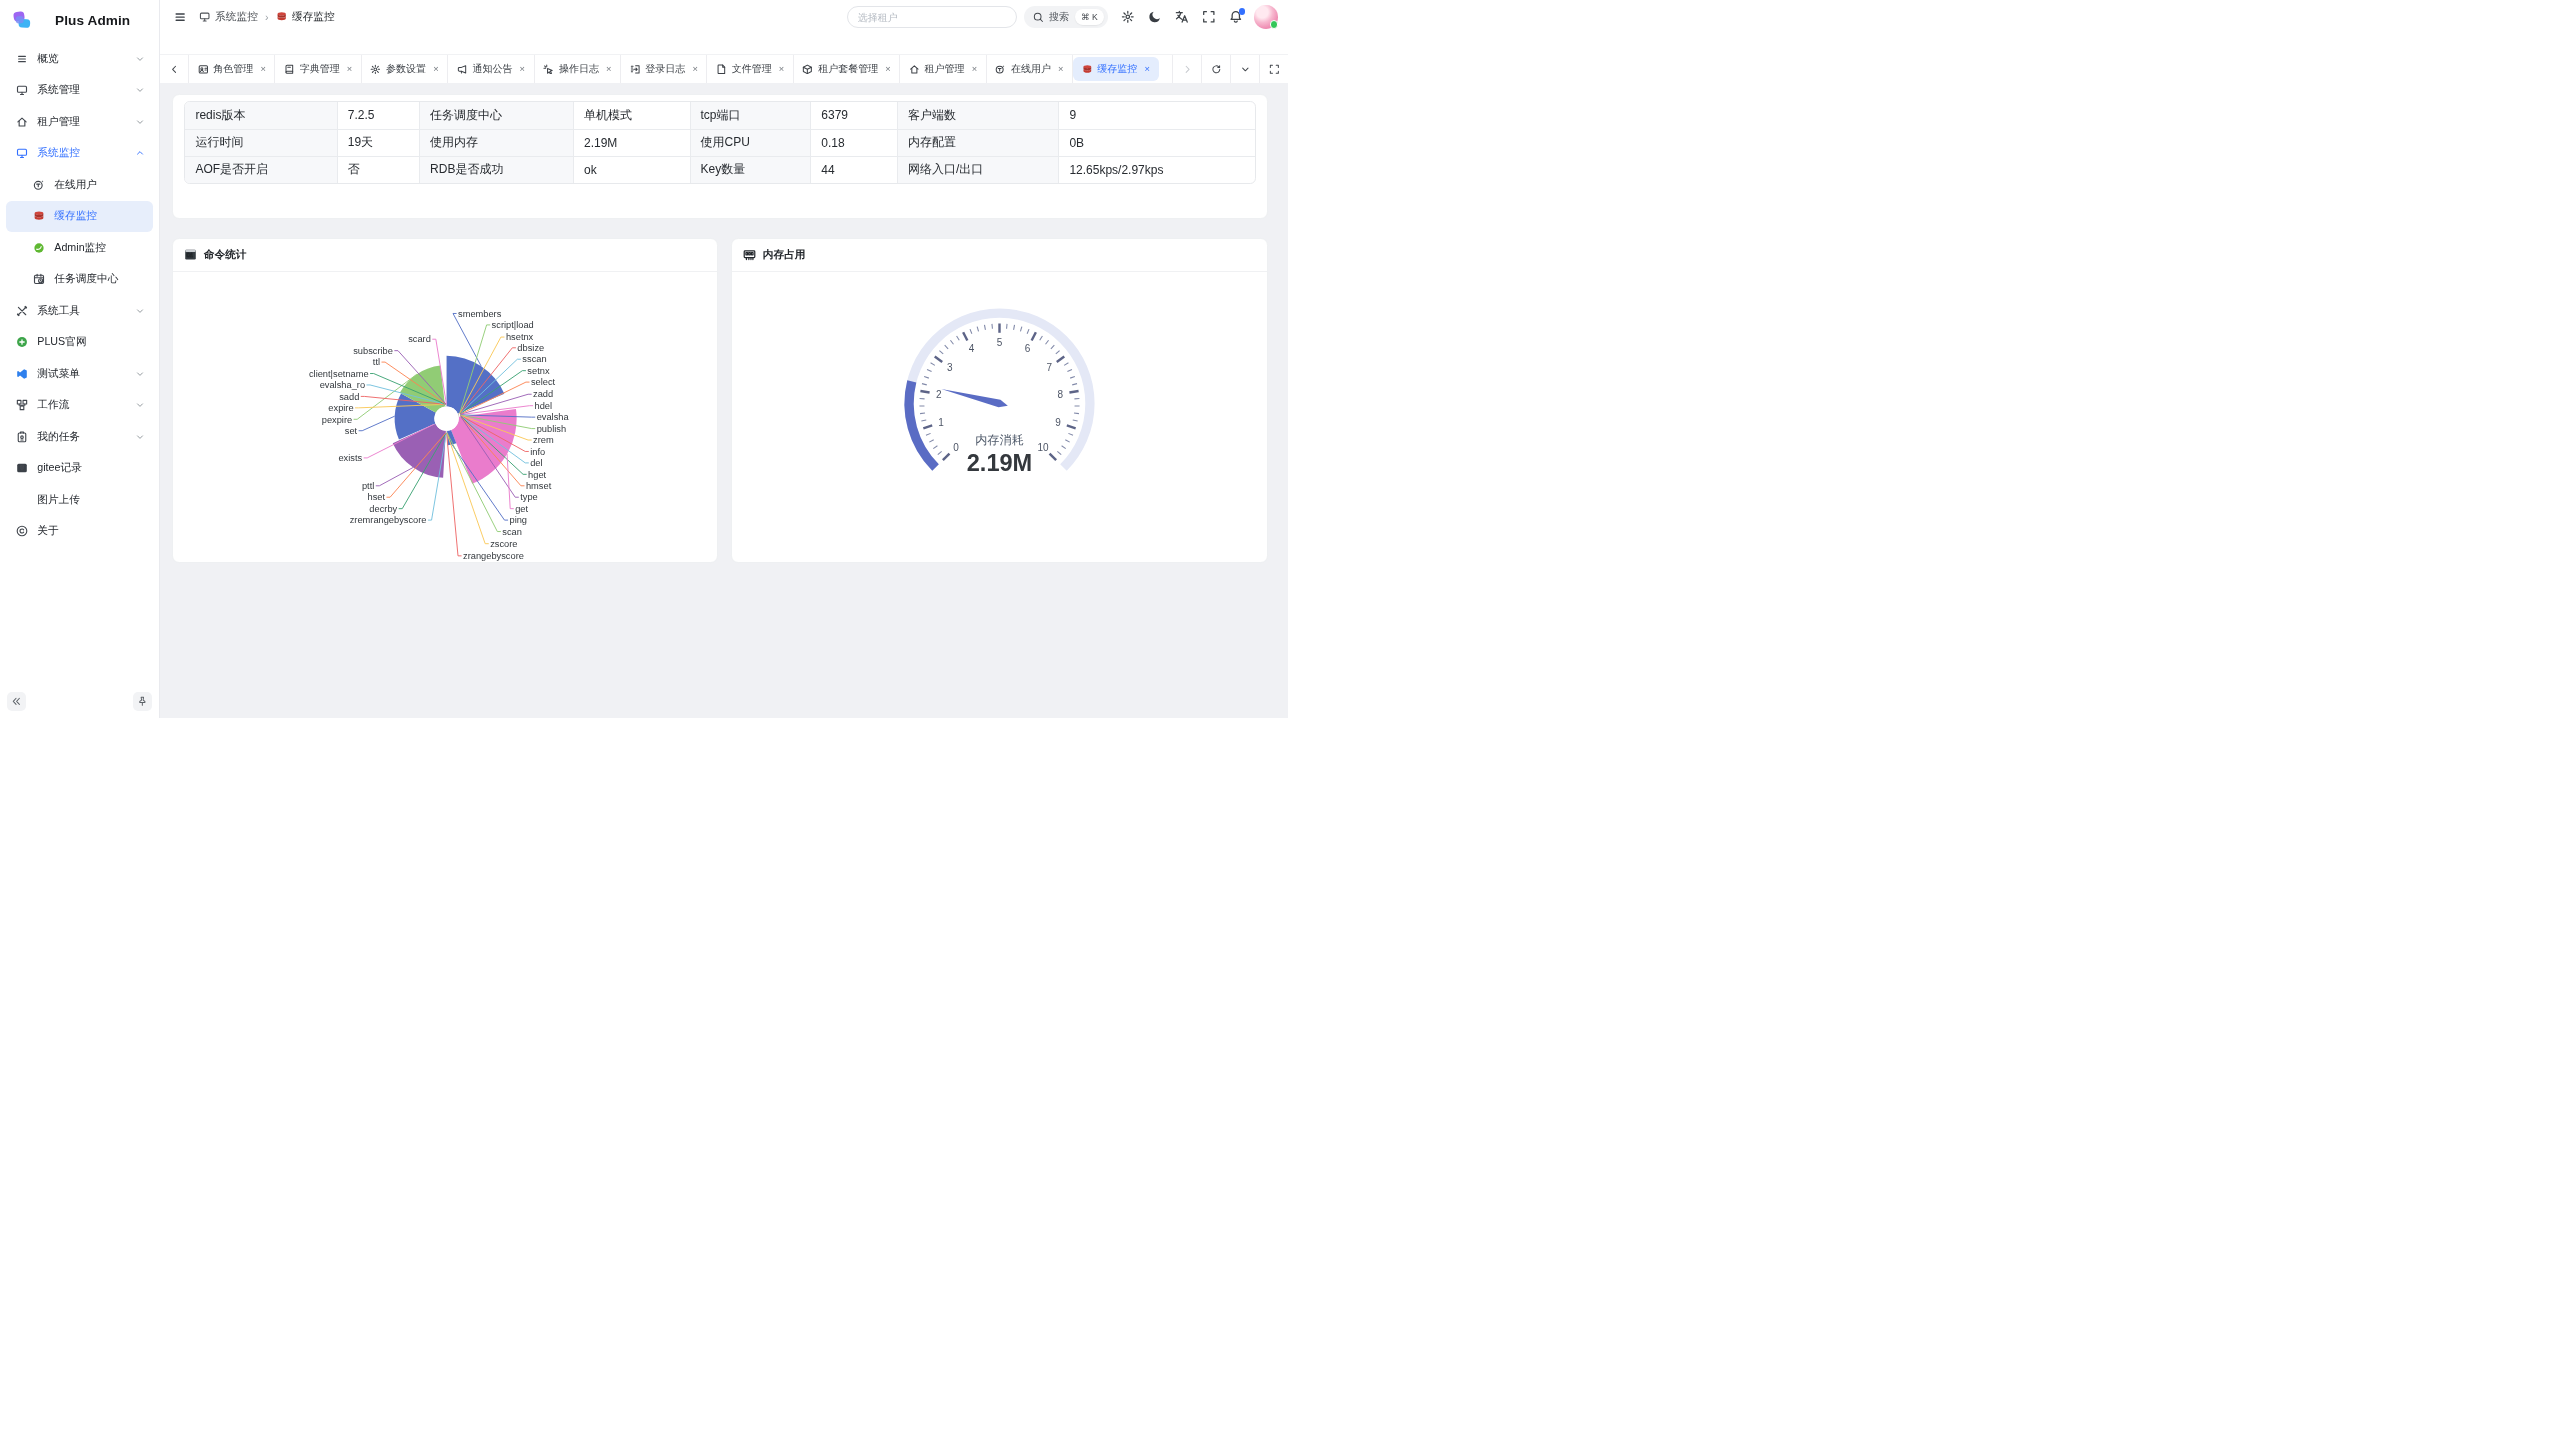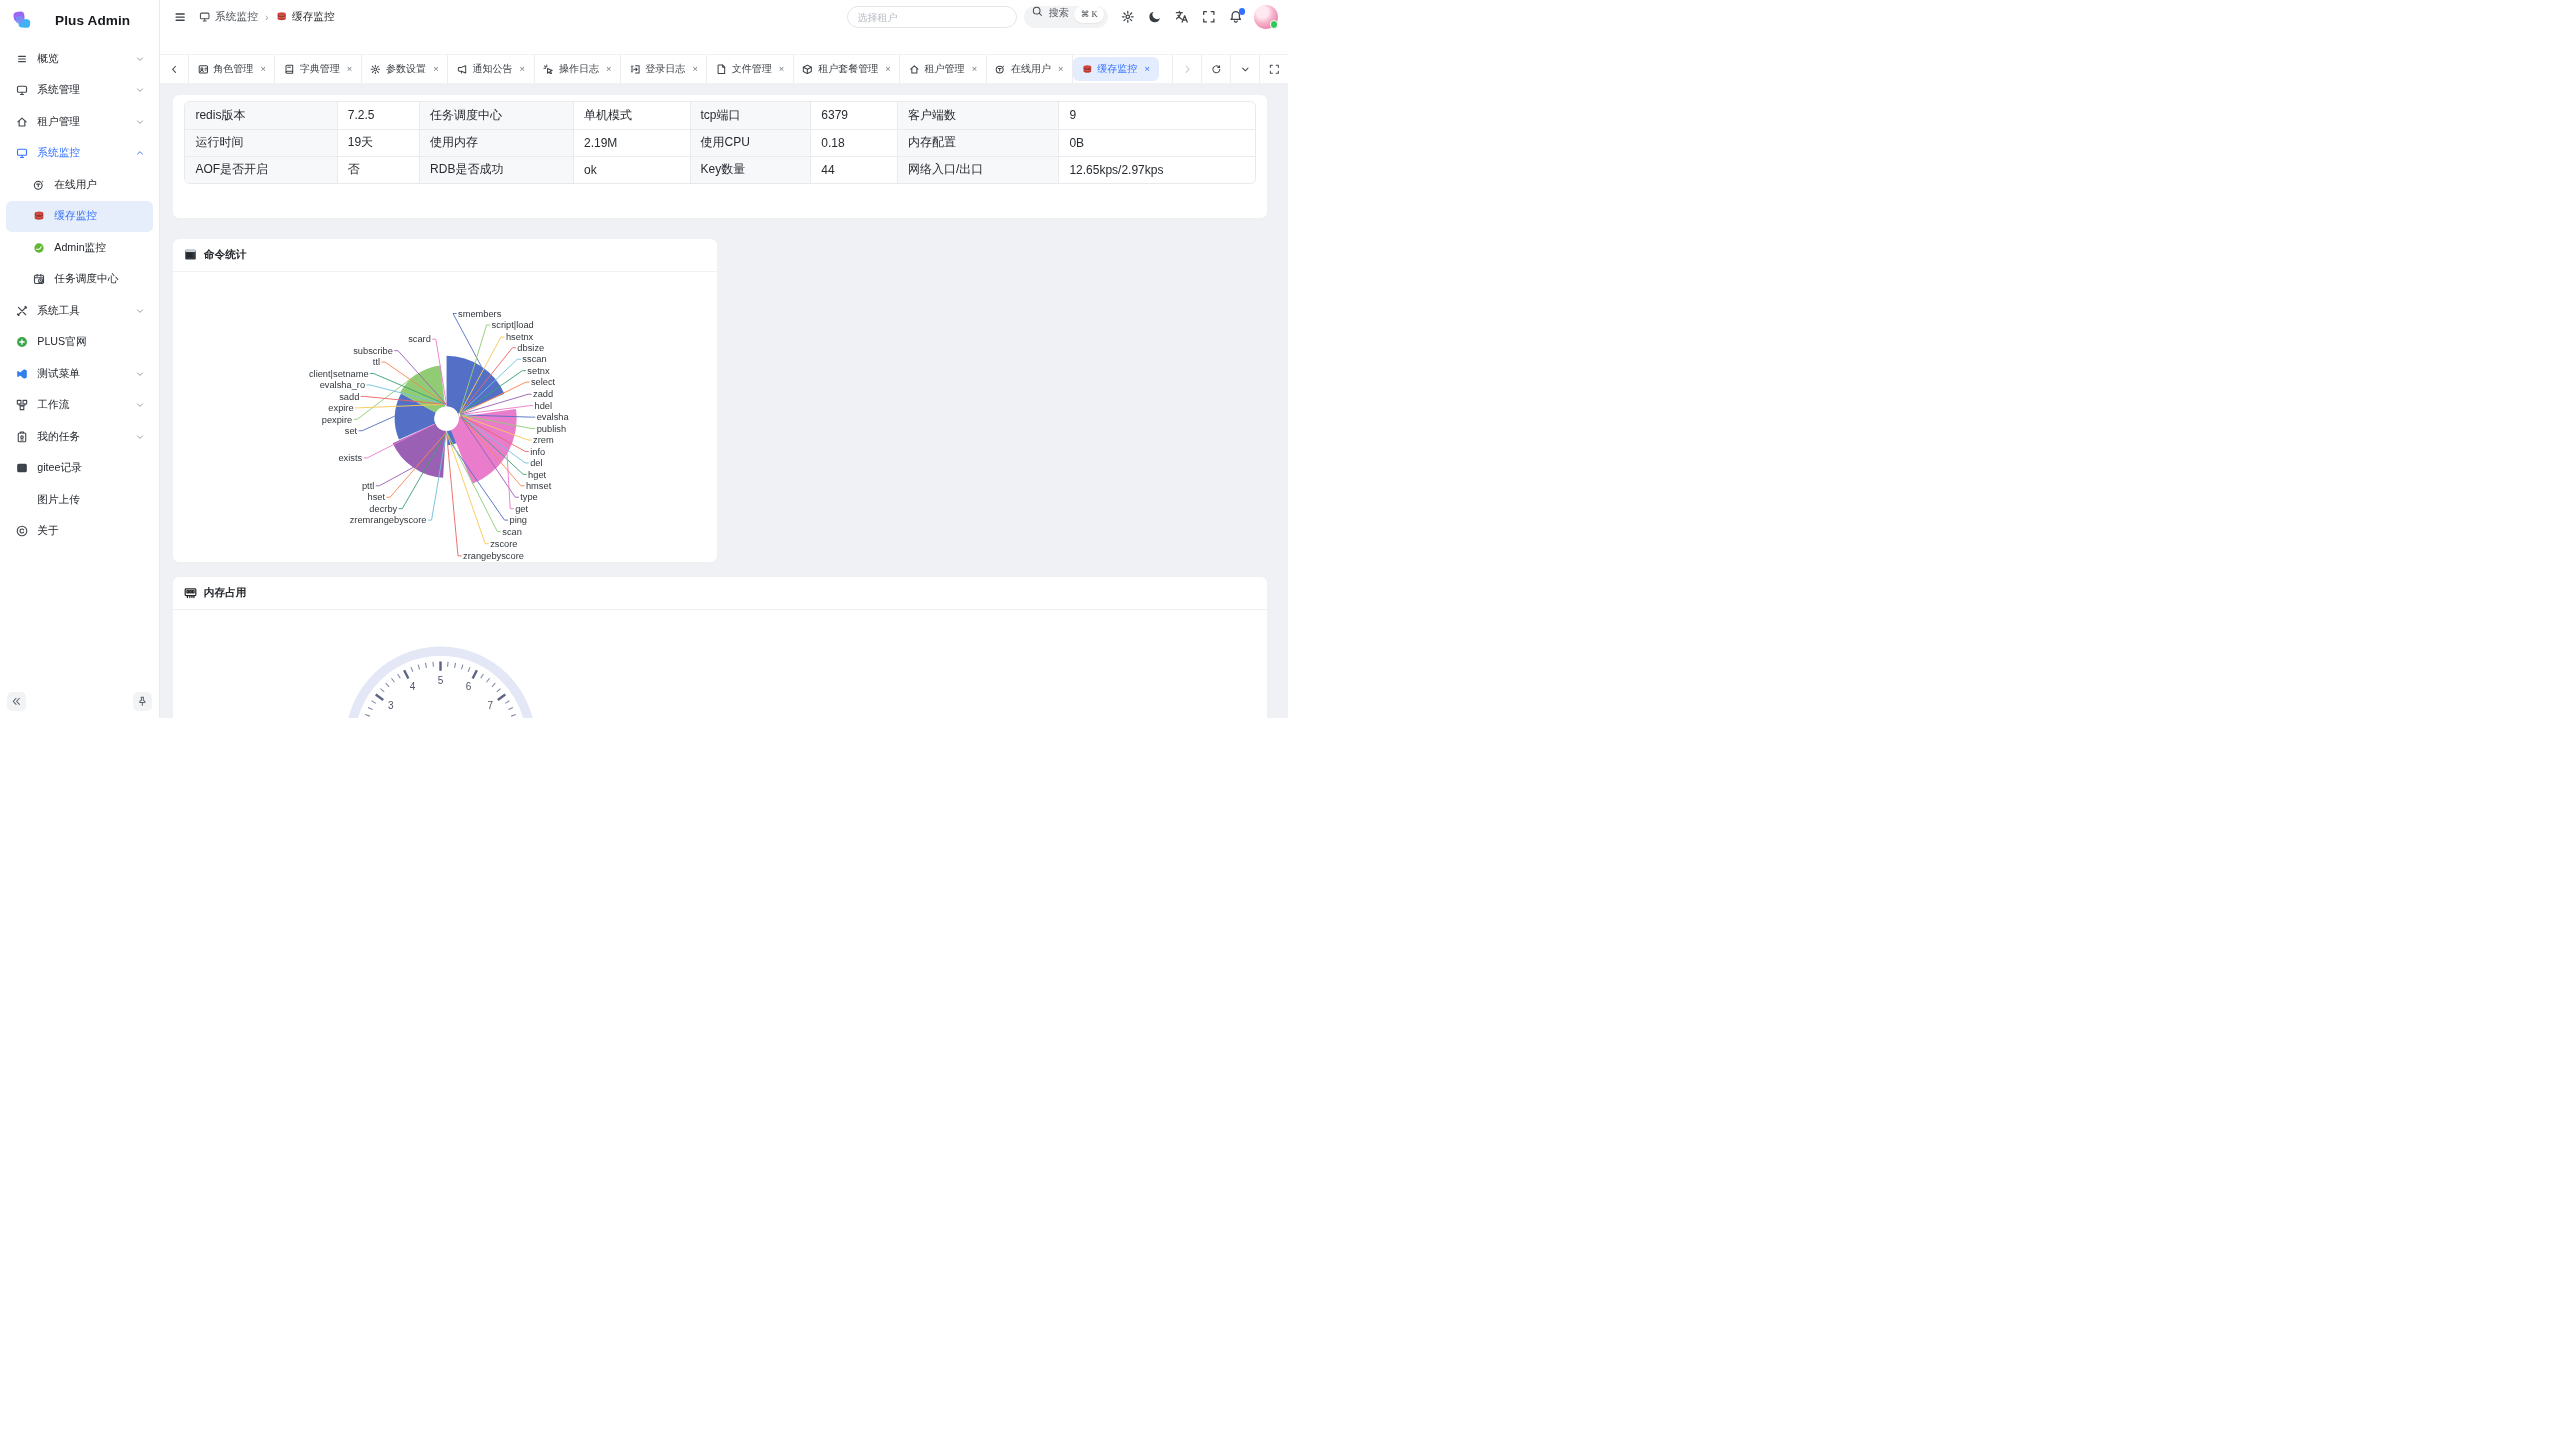--- a/index.html
+++ b/index.html
@@ -28,21 +28,21 @@
   .main { flex:1; display:flex; flex-direction:column; min-width:0; }
   .topbar { height:34px; display:flex; align-items:center; padding:0 10px 0 13px; background:#fff; }
   .burger { color:#3d4248; display:flex; margin-right:11.4px; cursor:pointer; }
   .crumb { display:flex; align-items:center; gap:5.7px; font-size:10.7px; color:#4d5156; }
   .crumb .sep { color:#9aa0a6; font-size:10.7px; margin:0 1.4px; }
   .crumb-item { display:flex; align-items:center; gap:5px; cursor:pointer; }
   .crumb-item.current { color:#1e2226; }
   .top-spacer { flex:1; }
   .tenant-input { width:170px; height:22px; border:0.7px solid #e3e5e9; border-radius:11.4px; font-size:10px; padding:0 10px; color:#30343a; background:#fff; font-family:"Liberation Sans", sans-serif; }
   .tenant-input::placeholder { color:#b4bac2; }
-  .search-pill { display:flex; gap:5.7px; height:22px; background:#f2f3f5; border-radius:11.4px; padding:0 3.6px 0 8.6px; margin-left:7.2px; cursor:pointer;font-family:Liberation Serif, serif; }
+  .search-pill { display:flex; align-items:center; gap:5.7px; height:22px; background:#f2f3f5; border-radius:11.4px; padding:0 3.6px 0 8.6px; margin-left:7.2px; cursor:pointer; }
   .search-pill .s-label { font-size:10px; color:#51565c; }
   .search-pill .s-kbd { background:#fff; border-radius:8.6px; height:16.5px; display:flex; align-items:center; padding:0 6.4px; font-size:8.6px; color:#43474d; box-shadow:0 0.7px 1.4px rgba(0,0,0,.08); }
   .top-icons { display:flex; align-items:center; gap:13.6px; margin-left:13px; color:#3f4449; }
   .t-ico { position:relative; display:flex; cursor:pointer; }
   .badge-dot { position:absolute; top:-2.1px; right:-2.1px; width:6.4px; height:6.4px; border-radius:50%; background:#3370ff; }
   .avatar { position:relative; width:23.6px; height:23.6px; border-radius:50%; margin-left:11.4px; background:radial-gradient(circle at 35% 30%, #ffe9f0 0 25%, #f7b8cf 45%, #ef8fb4 70%, #e77ba6 100%); cursor:pointer; }
   .avatar::after { content:""; position:absolute; width:6.4px; height:6.4px; right:0; bottom:0; background:#34c759; border:1.4px solid #fff; border-radius:50%; }
 
   
   .tabbar { height:29px; background:#fff; display:flex; align-items:stretch; border-top:0.7px solid #f1f2f4;margin-top:20px; }
@@ -64,21 +64,21 @@
 
   .redis-card { height:125px; }
   .redis-body { padding:5.7px 11.4px 4.3px 11.4px; }
   .info-table { width:100%; border-collapse:collapse; font-size:12px; color:#272b30; }
   .info-wrap { border:0.7px solid #e7e9ec; border-radius:5.7px; overflow:hidden; }
   .info-table td { height:27px; padding:0 10px; border-bottom:0.7px solid #e9ebee; border-right:0.7px solid #e9ebee; }
   .info-table tr:last-child td { border-bottom:none; }
   .info-table td:last-child { border-right:none; }
   .info-table td.k { background:#f7f8fa; }
 
-  .charts-row { display:flex; gap:13px; margin-top:18.6px;flex-direction:column; }
+  .charts-row { display:flex; gap:13px; margin-top:18.6px; }
   .chart-card { height:325px; }
   .chart-card.left { width:546px; }
   .chart-card.right { flex:1; }
   .chart-body { position:relative; }
 
   svg.ico { display:block; }
   text { font-family:"Liberation Sans", sans-serif; }
 </style>
 </head>
 <body>

